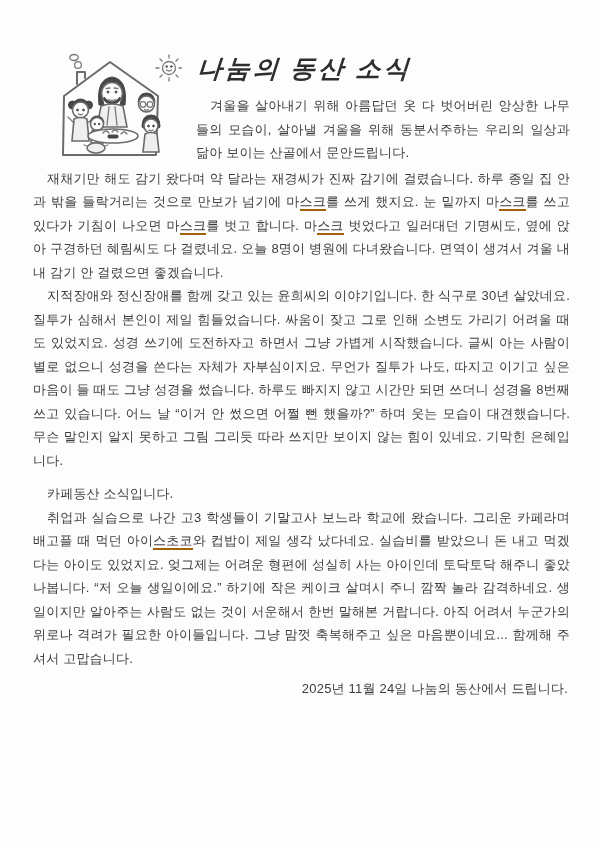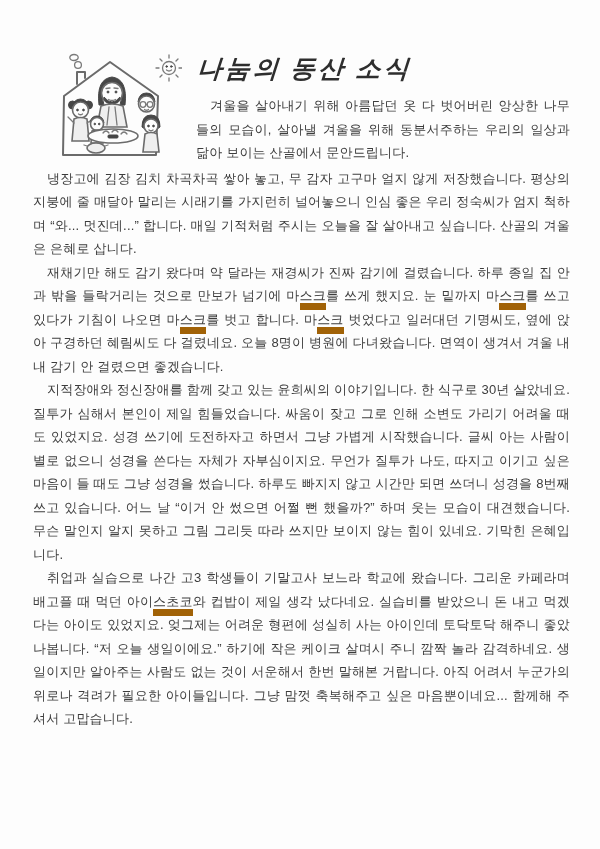--- a/index.html
+++ b/index.html
@@ -41,21 +41,21 @@
     word-break:break-all;
     letter-spacing:0.2px;
   }
   p.cafe-heading{margin-top:10px;}
   p.date-line{
     text-align:right;
     text-indent:0;
     margin-top:7px;
     padding-right:2px;
   }
-  .u{border-bottom:7px solid #a16207;}
+  .u{border-bottom:2px solid #a16207;}
   svg .ln{fill:none;stroke:#6b6b6b;stroke-width:2;stroke-linecap:round;stroke-linejoin:round;}
   svg .thin{fill:none;stroke:#7a7a7a;stroke-width:1.3;stroke-linecap:round;}
   svg .dark{fill:#474747;stroke:#474747;stroke-width:1;}
   svg .lite{fill:#efefef;stroke:#6b6b6b;stroke-width:1.6;}
   svg .white{fill:#fdfdfd;stroke:#6b6b6b;stroke-width:1.6;}
 </style>
 </head>
 <body>
 
 <div class="page">
@@ -124,23 +124,24 @@
 
       <ellipse class="lite" cx="50" cy="95" rx="9" ry="5"></ellipse>
       <path class="thin" d="M41,93 L38,92 M59,93 L62,92"></path>
     </svg>
 
     <div class="doc-title">나눔의 동산 소식</div>
 
     <p class="body-text">겨울을 살아내기 위해 아름답던 옷 다 벗어버린 앙상한 나무들의 모습이, 살아낼 겨울을 위해 동분서주하는 우리의 일상과 닮아 보이는 산골에서 문안드립니다.</p>
   </div>
 
-  <p class="body-text">냉장고에 김장 김치 차곡차곡 쌓아 놓고, 무 감자 고구마 얼지 않게 저장했습니다. 평상의 지붕에 줄 매달아 말리는 시래기를 가지런히 널어놓으니 인심 좋은 우리 정숙씨가 엄지 척하며 “와... 멋진데...” 합니다. 매일 기적처럼 주시는 오늘을 잘 살아내고 싶습니다. 산골의 겨울은 은혜로 삽니다.</p>
 
   <p class="body-text">재채기만 해도 감기 왔다며 약 달라는 재경씨가 진짜 감기에 걸렸습니다. 하루 종일 집 안과 밖을 들락거리는 것으로 만보가 넘기에 마<span class="u">스크</span>를 쓰게 했지요. 눈 밑까지 마<span class="u">스크</span>를 쓰고 있다가 기침이 나오면 마<span class="u">스크</span>를 벗고 합니다. 마<span class="u">스크</span> 벗었다고 일러대던 기명씨도, 옆에 앉아 구경하던 혜림씨도 다 걸렸네요. 오늘 8명이 병원에 다녀왔습니다. 면역이 생겨서 겨울 내내 감기 안 걸렸으면 좋겠습니다.</p>
 
   <p class="body-text">지적장애와 정신장애를 함께 갖고 있는 윤희씨의 이야기입니다. 한 식구로 30년 살았네요. 질투가 심해서 본인이 제일 힘들었습니다. 싸움이 잦고 그로 인해 소변도 가리기 어려울 때도 있었지요. 성경 쓰기에 도전하자고 하면서 그냥 가볍게 시작했습니다. 글씨 아는 사람이 별로 없으니 성경을 쓴다는 자체가 자부심이지요. 무언가 질투가 나도, 따지고 이기고 싶은 마음이 들 때도 그냥 성경을 썼습니다. 하루도 빠지지 않고 시간만 되면 쓰더니 성경을 8번째 쓰고 있습니다. 어느 날 “이거 안 썼으면 어쩔 뻔 했을까?” 하며 웃는 모습이 대견했습니다. 무슨 말인지 알지 못하고 그림 그리듯 따라 쓰지만 보이지 않는 힘이 있네요. 기막힌 은혜입니다.</p>
 
+  <p class="body-text cafe-heading">카페동산 소식입니다.</p>
 
   <p class="body-text">취업과 실습으로 나간 고3 학생들이 기말고사 보느라 학교에 왔습니다. 그리운 카페라며 배고플 때 먹던 아이<span class="u">스초코</span>와 컵밥이 제일 생각 났다네요. 실습비를 받았으니 돈 내고 먹겠다는 아이도 있었지요. 엊그제는 어려운 형편에 성실히 사는 아이인데 토닥토닥 해주니 좋았나봅니다. “저 오늘 생일이에요.” 하기에 작은 케이크 살며시 주니 깜짝 놀라 감격하네요. 생일이지만 알아주는 사람도 없는 것이 서운해서 한번 말해본 거랍니다. 아직 어려서 누군가의 위로나 격려가 필요한 아이들입니다. 그냥 맘껏 축복해주고 싶은 마음뿐이네요... 함께해 주셔서 고맙습니다.</p>
 
+  <p class="body-text date-line">2025년 11월 24일 나눔의 동산에서 드립니다.</p>
 
 </div>
 
 </body></html>

